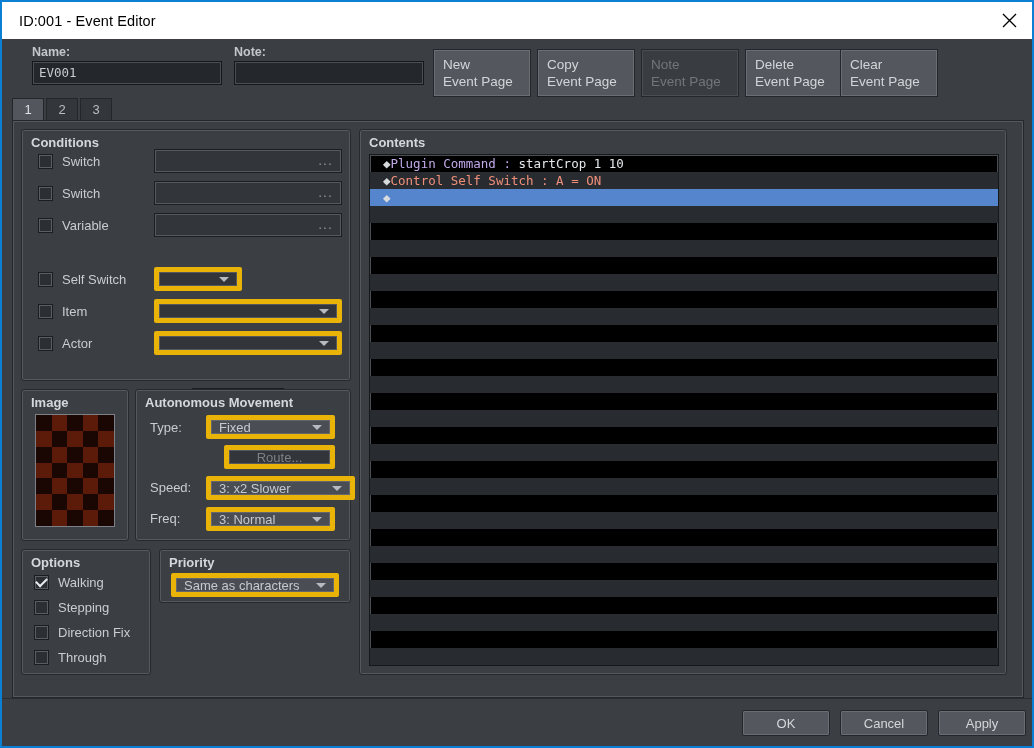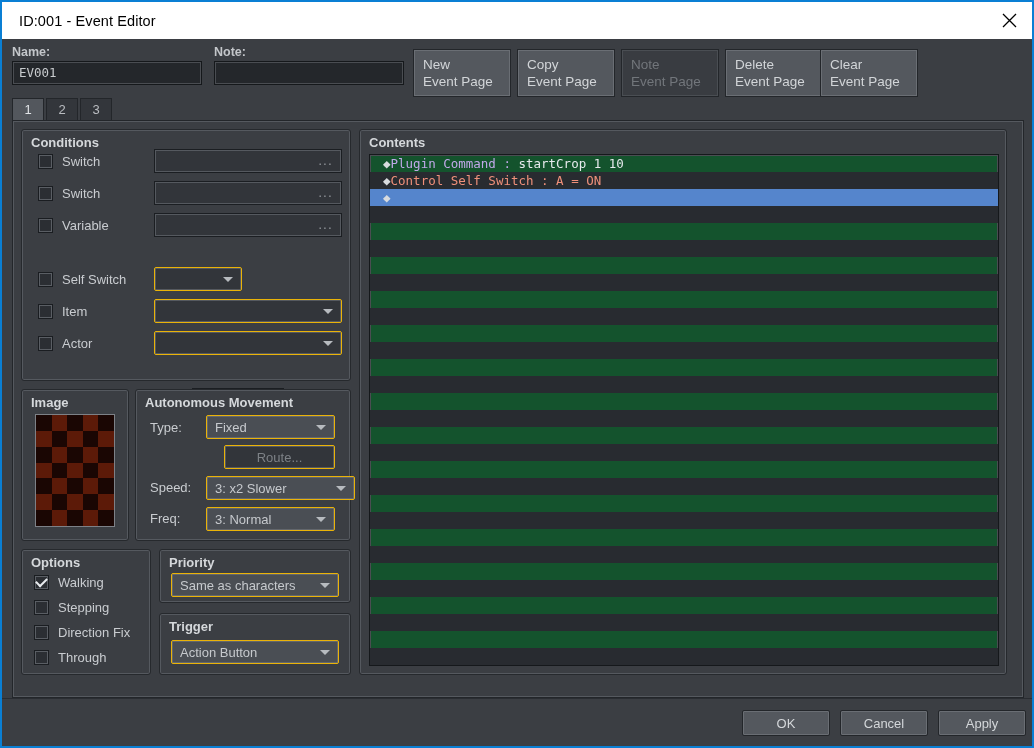--- a/index.html
+++ b/index.html
@@ -35,20 +35,21 @@
     width: 46px; height: 37px;
     display: flex; align-items: center; justify-content: center;
     cursor: pointer;
   }
   #close-btn svg { display: block; }
 
   
   #topbar {
     flex: 0 0 auto; height: 59px; position: relative;
     background: #3b3e43;
+    margin-left: 20px;
   }
   .fld-label {
     position: absolute; font-size: 12.5px; color: #c3c6ca;
     font-weight: bold;
   }
   .txtinput {
     position: absolute; background: #24272b;
     border: 1px solid #15181b;
     box-shadow: inset 0 0 0 1px #4a4d52;
     color: #c8cbce;
@@ -135,21 +136,21 @@
     position: absolute; background: #32353a;
     border: 1px solid #1b1e22; box-shadow: inset 0 0 0 1px #55595f;
     height: 24px; display: flex; align-items: center;
     justify-content: flex-end; padding-right: 8px;
     color: #9ba0a5; font-size: 12px; cursor: pointer;
     letter-spacing: 1.5px;
   }
 
   .ctl-combo {
     position: absolute; background: #4a4e54;
-    border: 1px solid #eab308; box-shadow: inset 0 0 0 1px #63676d;
+    border: 5px solid #eab308; box-shadow: inset 0 0 0 1px #63676d;
     height: 24px; display: flex; align-items: center;
     padding: 0 8px; color: #c6c9cd; font-size: 13px; cursor: pointer;
     border-radius: 2px;
   }
   .ctl-combo.dark { background: #32353a; box-shadow: inset 0 0 0 1px #55595f; }
   .ctl-combo .cb-text { flex: 1 1 auto; white-space: nowrap; overflow: hidden; }
   .arrow-dn {
     width: 0; height: 0; flex: 0 0 auto;
     border-left: 5px solid transparent; border-right: 5px solid transparent;
     border-top: 5px solid #b7bbbf;
@@ -201,21 +202,21 @@
 
   
   #grp-priority { left: 146px; top: 428px; width: 192px; height: 54px; }
   #grp-trigger  { left: 146px; top: 492px; width: 192px; height: 62px; }
 
   
   #grp-contents { left: 346px; top: 8px; width: 648px; height: 546px; }
   #contents-list {
     position: absolute; left: 9px; top: 24px;
     width: 630px; height: 512px;
-    background: #14532d;
+    background: #000000;
     border: 1px solid #15181b;
     box-shadow: inset 0 0 0 1px #4a4d52;
     overflow: hidden;
   }
   .cl-row {
     height: 17px; line-height: 17px;
     font-family: "DejaVu Sans Mono", monospace;
     font-size: 12.5px; white-space: nowrap;
     padding-left: 13px; color: #f0907a;
   }
@@ -439,27 +440,20 @@
     </div>
 
     <div class="group" id="grp-priority">
       <div class="grp-title">Priority</div>
       <div class="ctl-combo" style="left:11px; top:23px; width:168px;">
         <span class="cb-text">Same as characters</span>
         <span class="arrow-dn"></span>
       </div>
     </div>
 
-    <div class="group" id="grp-trigger">
-      <div class="grp-title">Trigger</div>
-      <div class="ctl-combo" style="left:11px; top:26px; width:168px;">
-        <span class="cb-text">Action Button</span>
-        <span class="arrow-dn"></span>
-      </div>
-    </div>
 
     <div class="group" id="grp-contents">
       <div class="grp-title">Contents</div>
       <div id="contents-list">
           <div class="cl-row"><span class="dia">◆</span><span class="plug">Plugin Command</span><span class="plug"> : </span><span class="wht">startCrop 1 10</span></div>
           <div class="cl-row alt"><span class="dia">◆</span><span class="">Control Self Switch</span><span class=""> : </span><span class="">A = ON</span></div>
           <div class="cl-row sel"><span class="dia">◆</span></div>
           <div class="cl-row alt"></div>
           <div class="cl-row"></div>
           <div class="cl-row alt"></div>

